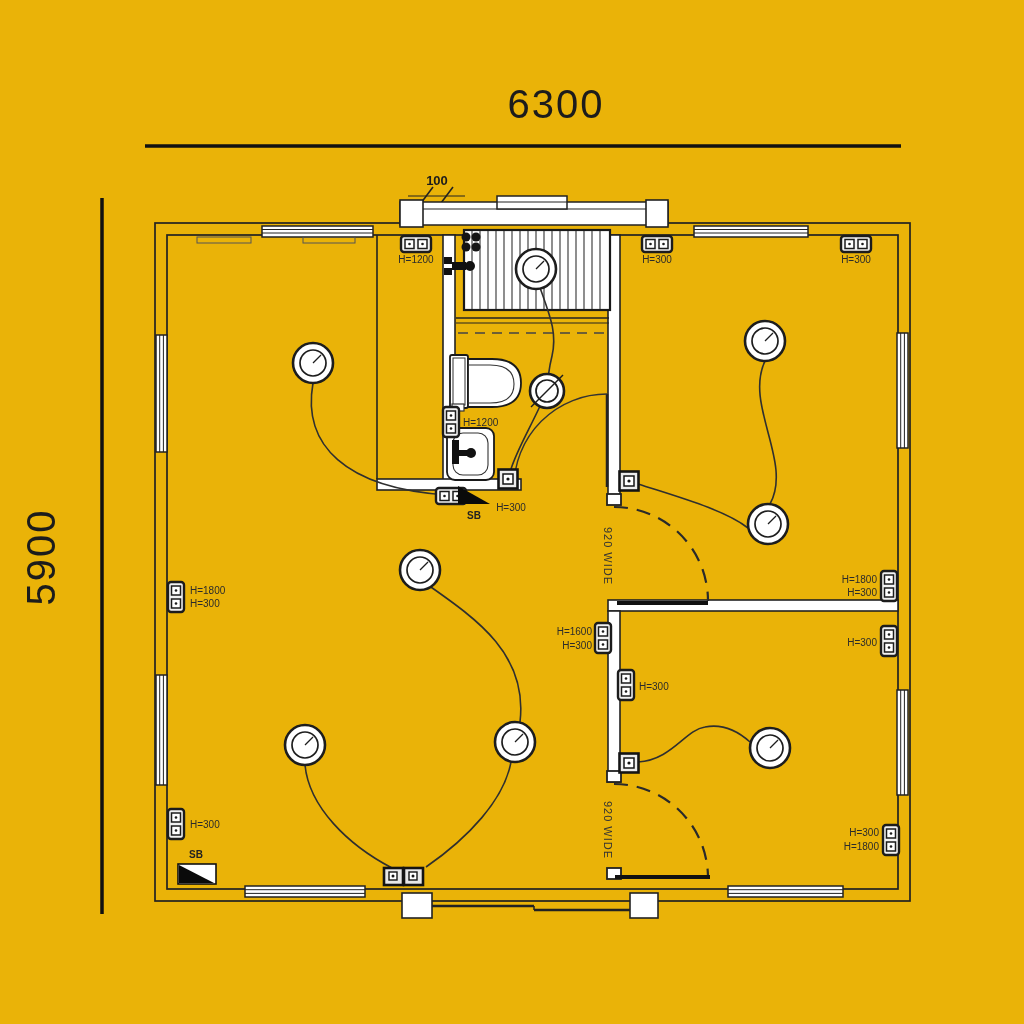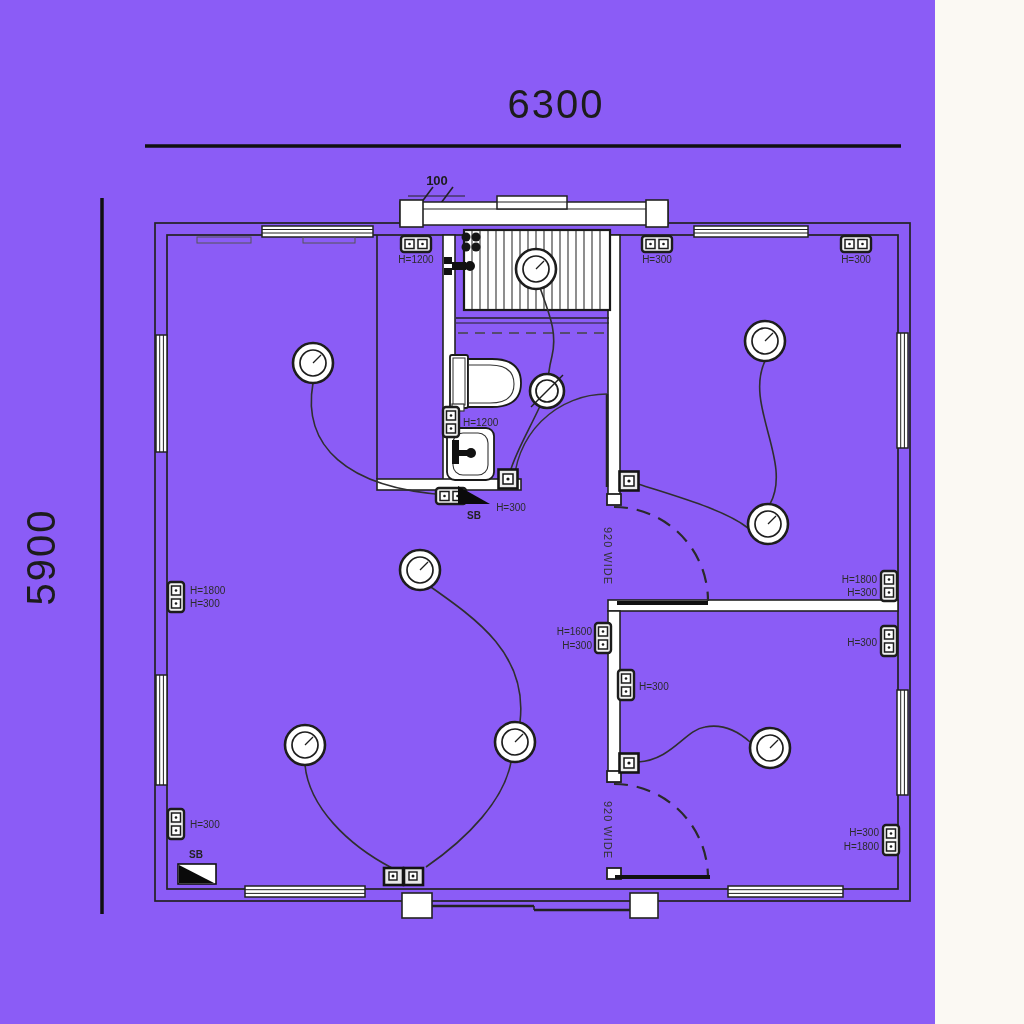--- a/index.html
+++ b/index.html
@@ -1,16 +1,16 @@
 <!DOCTYPE html>
 <html><head>
 <meta charset="utf-8">
 <style>
   html,body{margin:0;padding:0;background:#fbf9f3;}
-  #stage{position:relative;width:935px;height:1024px;background:#8b5cf6;overflow:hidden;}
+  #stage{position:relative;width:1024px;height:1024px;background:#eab308;overflow:hidden;}
   svg{display:block;}
   .lbl{font:10px "Liberation Sans",sans-serif;fill:#2b2b2b;}
   .dim{font:40px "Liberation Sans",sans-serif;fill:#1c1c1c;letter-spacing:2px;}
   .sm{font:bold 13px "Liberation Sans",sans-serif;fill:#1c1c1c;}
   .door{font:11px "Liberation Sans",sans-serif;fill:#333;letter-spacing:1px;}
   .sb{font:bold 10px "Liberation Sans",sans-serif;fill:#222;}
 </style>
 </head>
 <body>
 

